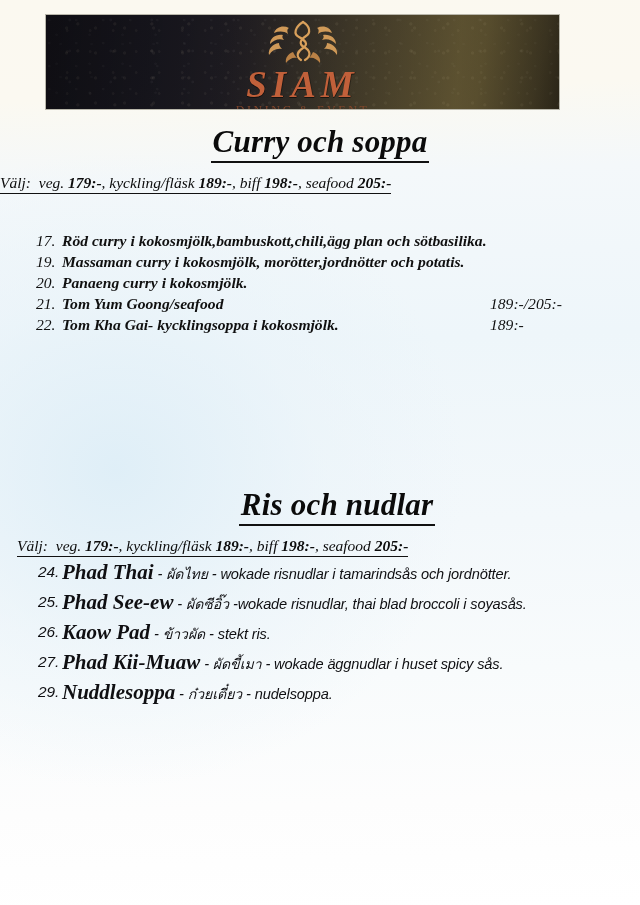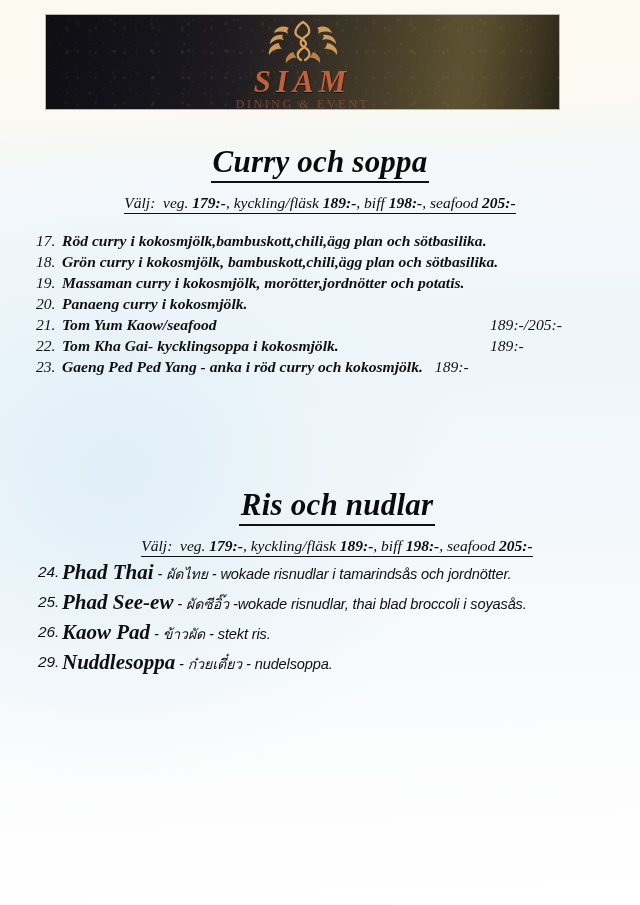--- a/index.html
+++ b/index.html
@@ -73,21 +73,21 @@
     margin: 0 auto;
     width: 120px;
     height: 52px;
   }
   .logo-name {
     display: block;
     margin-top: -4px;
     font-family: "Liberation Serif", serif;
     font-style: italic;
     font-weight: bold;
-    font-size: 31px;
+    font-size: 37px;
     letter-spacing: 5px;
     color: #c1603a;
     text-shadow: 0 1px 0 rgba(0,0,0,.55), 1px 0 0 rgba(0,0,0,.3);
     line-height: 1.02;
   }
   .logo-sub {
     display: block;
     margin-top: -1px;
     font-family: "Liberation Serif", serif;
     font-size: 12px;
@@ -108,21 +108,21 @@
     color: #0b0b0b;
     letter-spacing: .2px;
   }
   .sec-title span {
     display: inline-block;
     border-bottom: 2.5px solid #111;
     padding: 0 2px 1px 2px;
   }
   .sec-sub {
     margin-top: 11px;
-    text-align: center;
+    text-align: left;
     font-family: "Liberation Serif", serif;
     font-style: italic;
     font-size: 15.5px;
     color: #0c0c0c;
   }
   .sec-sub span.u {
     display: inline-block;
     border-bottom: 1.6px solid #111;
     padding-bottom: 1px;
   }
@@ -221,21 +221,21 @@
         <g fill="#c98b4a" opacity=".9">
           <path d="M50 34 C45 36 42 40 43 45 C46 41 50 39 54 40 C52 38 51 36 50 34Z"></path>
           <path d="M70 34 C75 36 78 40 77 45 C74 41 70 39 66 40 C68 38 69 36 70 34Z"></path>
         </g>
       </svg>
       <span class="logo-name">SIAM</span>
       <span class="logo-sub">DINING &amp; EVENT</span>
     </div>
   </div>
 
-  <div class="section" style="top:144px;">
+  <div class="section" style="top:124px;">
     <div class="sec-title">
       <span>Curry och soppa</span>
     </div>
     <div class="sec-sub">
       <span class="u">
         <span>Välj:</span>&nbsp;
         <span>veg.</span>
         <b>179:-</b>,
         <span>kyckling/fläsk</span>
         <b>189:-</b>,
@@ -245,36 +245,30 @@
         <b>205:-</b>
       </span>
     </div>
   </div>
 
   <div class="curry-list">
     <div class="c-row">
       <span class="c-num">17.</span><span class="c-name">Röd curry</span><span class="c-desc"> i kokosmjölk,bambuskott,chili,ägg plan och sötbasilika.</span>
     </div>
     <div class="c-row">
-      <span class="c-num">18.</span><span class="c-name">Grön curry</span><span class="c-desc"> i kokosmjölk, bambuskott,chili,ägg plan och sötbasilika.</span>
-    </div>
-    <div class="c-row">
       <span class="c-num">19.</span><span class="c-name">Massaman curry</span><span class="c-desc"> i kokosmjölk, morötter,jordnötter och potatis.</span>
     </div>
     <div class="c-row">
       <span class="c-num">20.</span><span class="c-name">Panaeng curry</span><span class="c-desc"> i kokosmjölk.</span>
     </div>
     <div class="c-row">
-      <span class="c-num">21.</span><span class="c-name">Tom Yum Kaow/seafood</span><span class="c-desc"></span><span class="c-price">189:-/205:-</span>
+      <span class="c-num">21.</span><span class="c-name">Tom Yum Goong/seafood</span><span class="c-desc"></span><span class="c-price">189:-/205:-</span>
     </div>
     <div class="c-row">
       <span class="c-num">22.</span><span class="c-name">Tom Kha Gai</span><span class="c-desc">- kycklingsoppa i kokosmjölk.</span><span class="c-price">189:-</span>
-    </div>
-    <div class="c-row">
-      <span class="c-num">23.</span><span class="c-name">Gaeng Ped Ped Yang</span><span class="c-desc"> - anka i röd curry och kokosmjölk.</span><span class="c-price inline">189:-</span>
     </div>
   </div>
 
   <div class="section" style="top:487px;margin-left:17px;">
     <div class="sec-title">
       <span>Ris och nudlar</span>
     </div>
     <div class="sec-sub">
       <span class="u">
         <span>Välj:</span>&nbsp;
@@ -294,17 +288,20 @@
     <div class="n-row">
       <span class="n-num">24.</span><span class="n-name">Phad Thai</span><span class="n-rest"> - </span><span class="n-thai">ผัดไทย</span><span class="n-rest"> - wokade risnudlar i tamarindsås och jordnötter.</span>
     </div>
     <div class="n-row">
       <span class="n-num">25.</span><span class="n-name">Phad See-ew</span><span class="n-rest"> - </span><span class="n-thai">ผัดซีอิ๊ว</span><span class="n-rest"> -wokade risnudlar, thai blad broccoli i soyasås.</span>
     </div>
     <div class="n-row">
       <span class="n-num">26.</span><span class="n-name">Kaow Pad</span><span class="n-rest"> - </span><span class="n-thai">ข้าวผัด</span><span class="n-rest"> - stekt ris.</span>
     </div>
     <div class="n-row">
+      <span class="n-num">27.</span><span class="n-name">Phad Kii-Muaw</span><span class="n-rest"> - </span><span class="n-thai">ผัดขี้เมา</span><span class="n-rest"> - wokade äggnudlar i huset spicy sås.</span>
+    </div>
+    <div class="n-row">
       <span class="n-num">29.</span><span class="n-name">Nuddlesoppa</span><span class="n-rest"> - </span><span class="n-thai">ก๋วยเตี๋ยว</span><span class="n-rest"> - nudelsoppa.</span>
     </div>
   </div>
 
 </div>
 
 </body></html>

